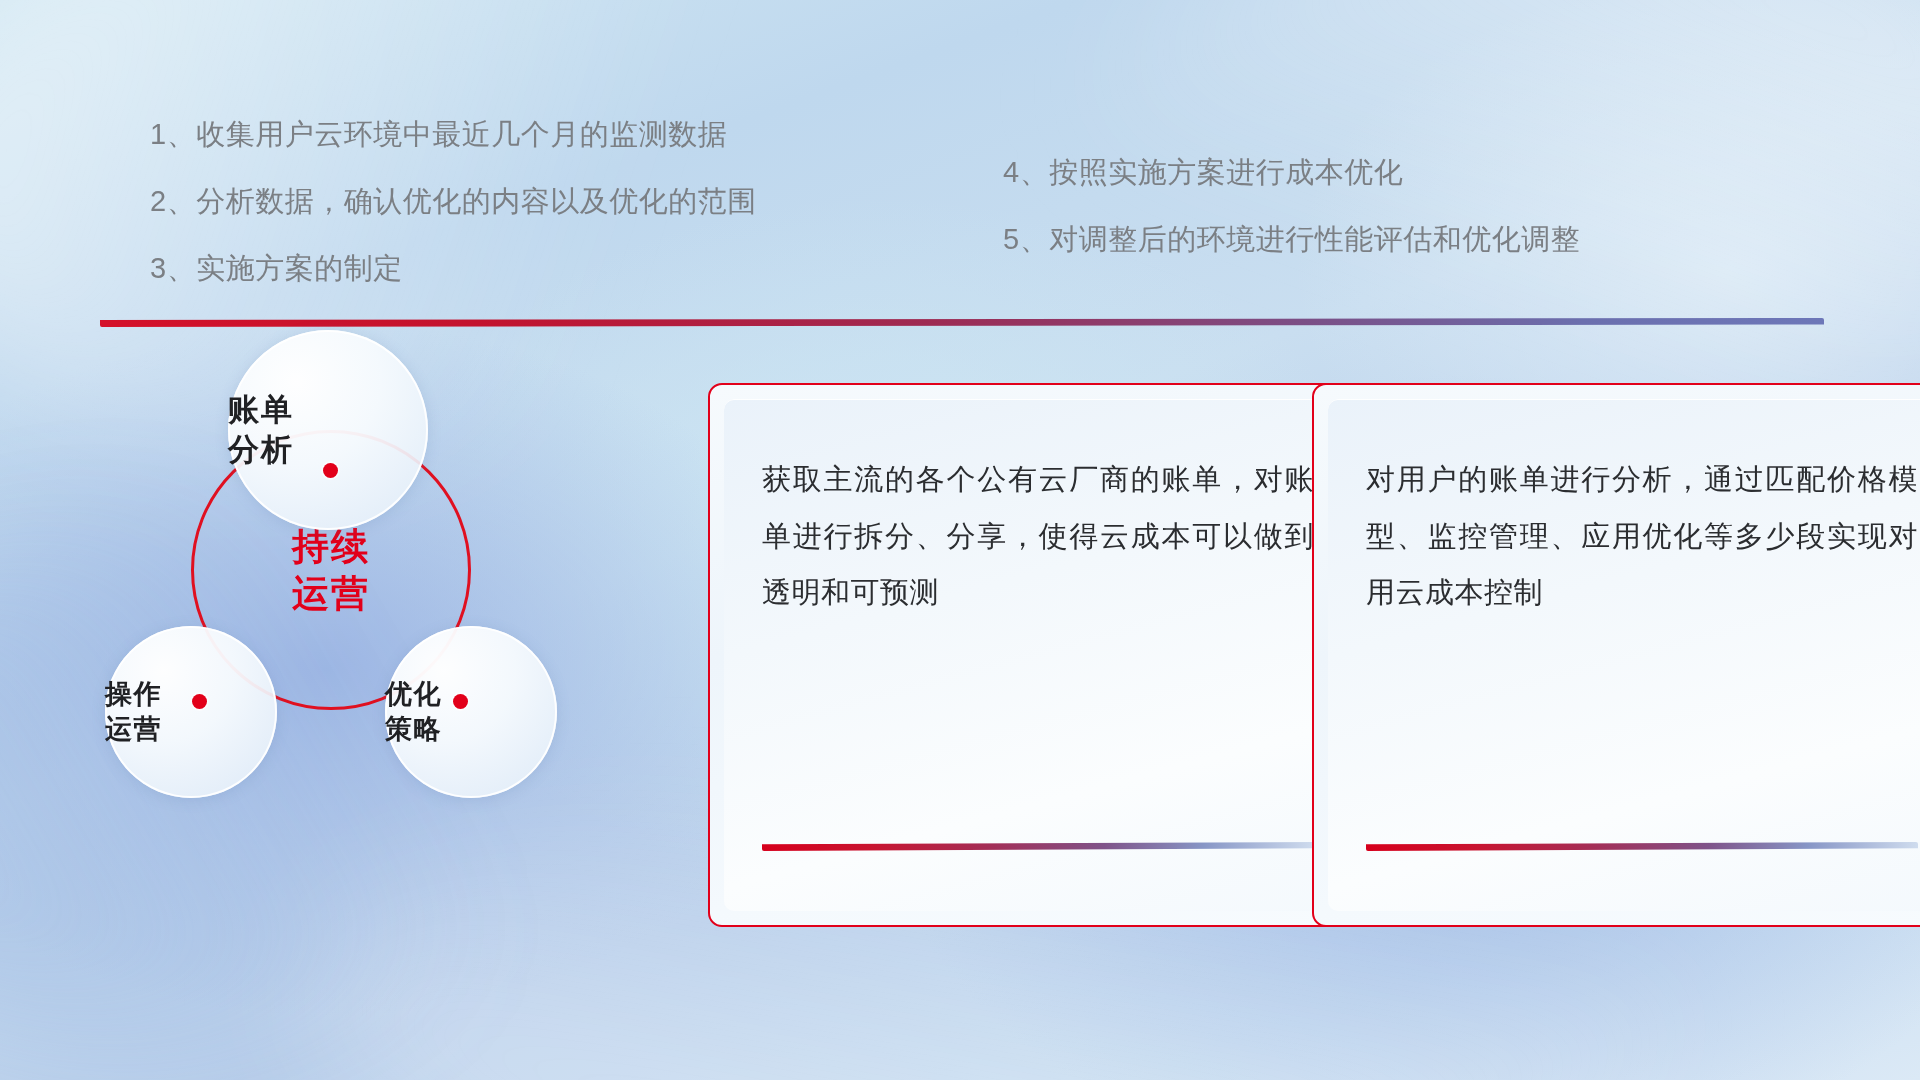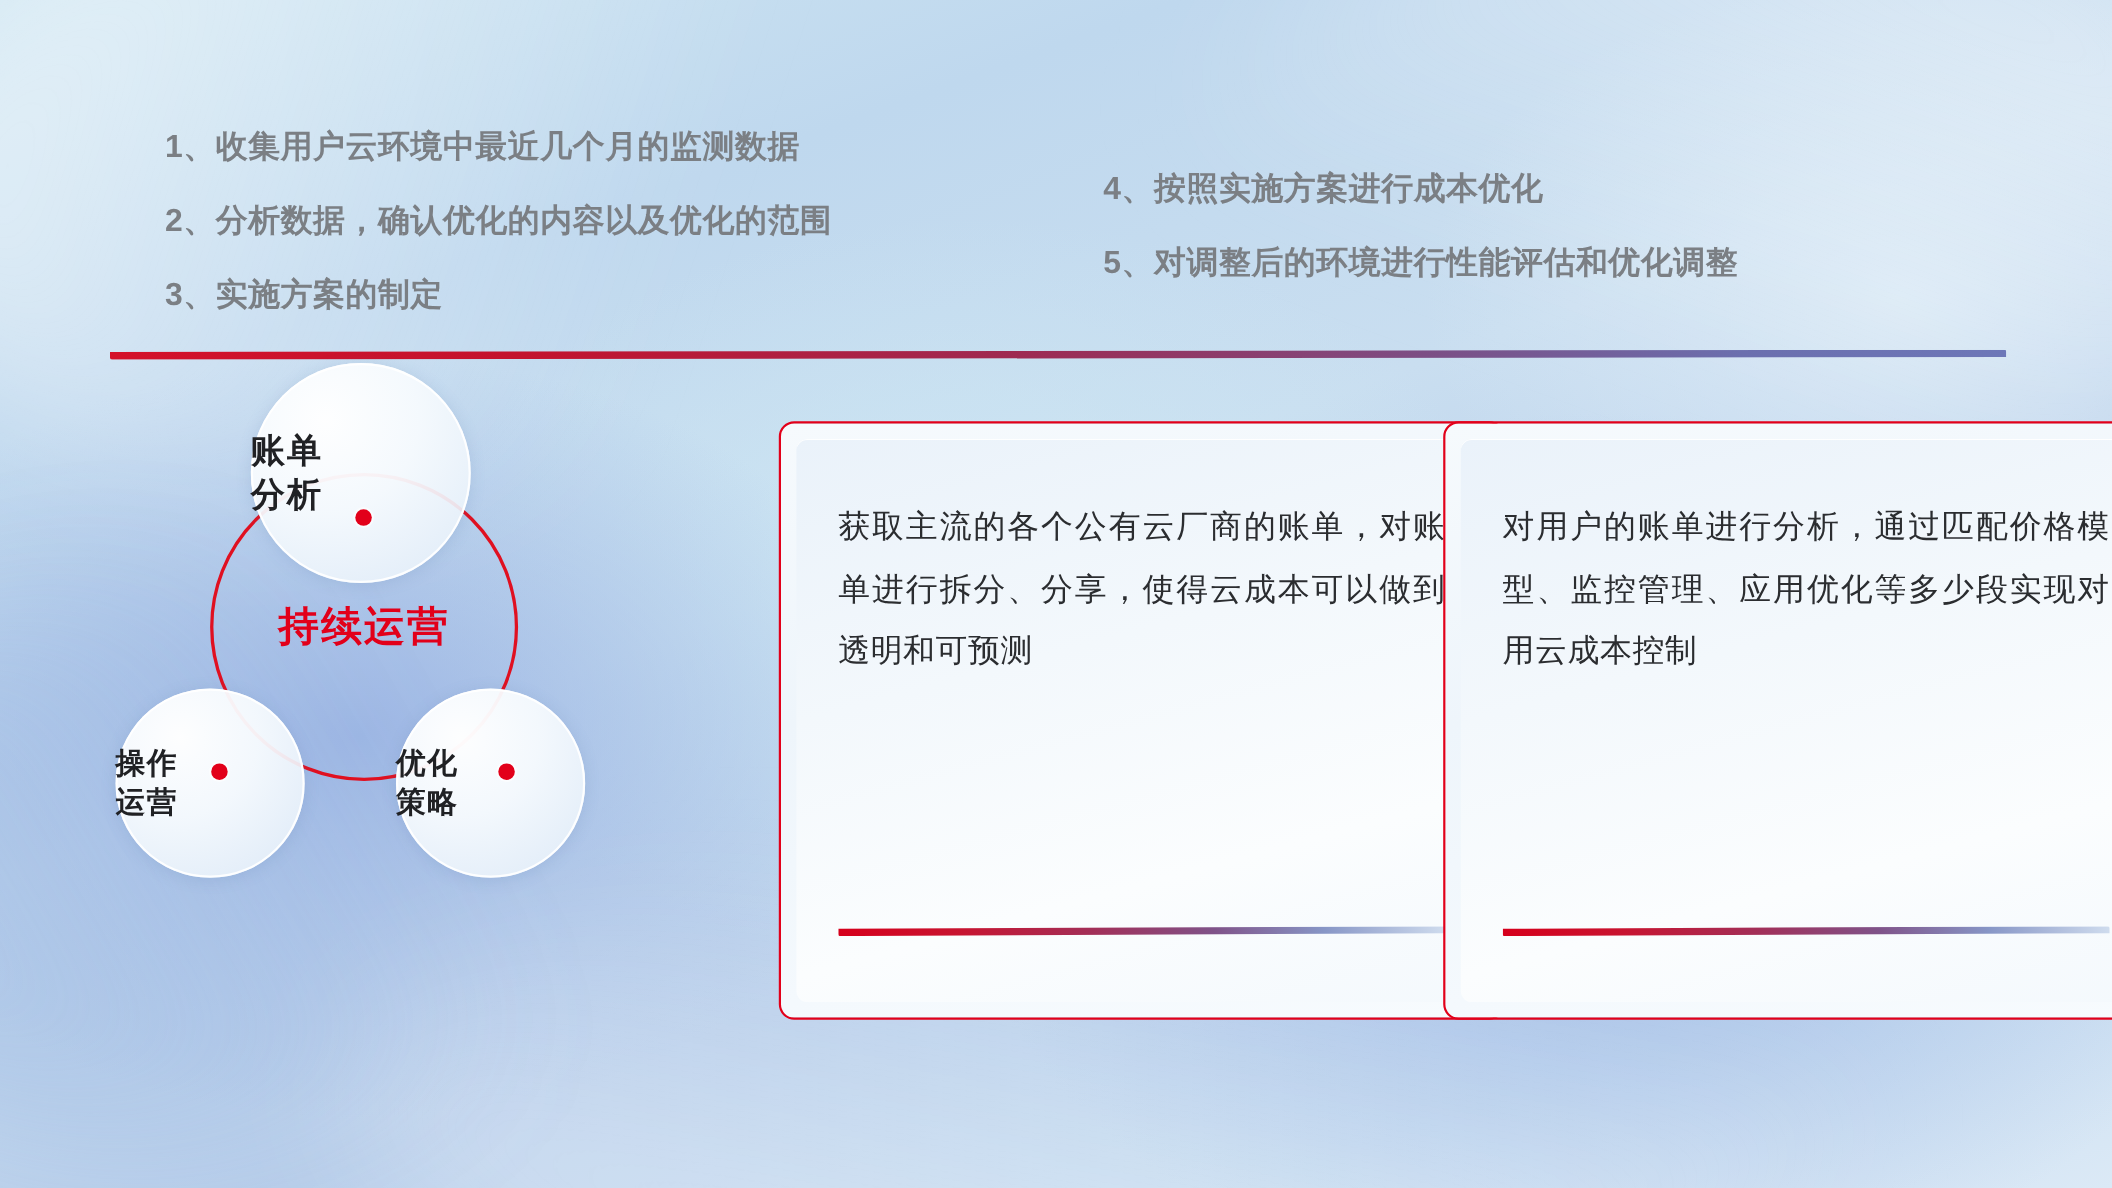--- a/index.html
+++ b/index.html
@@ -57,21 +57,21 @@
   .bullets {
     position: absolute;
     color: #7b7f84;
     font-size: 29px;
     line-height: 1.0;
     white-space: nowrap;
     letter-spacing: 0.5px;
   }
   .bullets-left  { left: 150px; top: 120px; }
   .bullets-right { left: 1003px; top: 158px; }
-  .bullets .row { margin-bottom: 38px; font-weight: bold; }
+  .bullets .row { margin-bottom: 38px; }
   .bullets .row:last-child { margin-bottom: 0; }
 
   
   .top-rule {
     position: absolute;
     left: 100px;
     top: 318px;
     width: 1724px;
     height: 9px;
   }
@@ -101,21 +101,21 @@
     border: 3px solid #e01020;
     box-sizing: border-box;
   }
   .ring-center-label {
     position: absolute;
     left: 96px;
     top: 100px;
     width: 280px;
     height: 280px;
     display: flex;
-    flex-direction: row;
+    flex-direction: column;
     align-items: center;
     justify-content: center;
     color: #e2001a;
     font-weight: bold;
     font-size: 37px;
     line-height: 1.28;
     letter-spacing: 2px;
     text-align: center;
   }
   .bubble {
@@ -139,21 +139,21 @@
     font-size: 31px;
     letter-spacing: 2px;
   }
   .bubble-bl {
     left: 10px; top: 296px;
     width: 172px; height: 172px;
     font-size: 27px;
     letter-spacing: 1.5px;
   }
   .bubble-br {
-    left: 265px; top: 296px;
+    left: 290px; top: 296px;
     width: 172px; height: 172px;
     font-size: 27px;
     letter-spacing: 1.5px;
   }
   .node-dot {
     position: absolute;
     width: 15px;
     height: 15px;
     border-radius: 50%;
     background: #e2001a;

